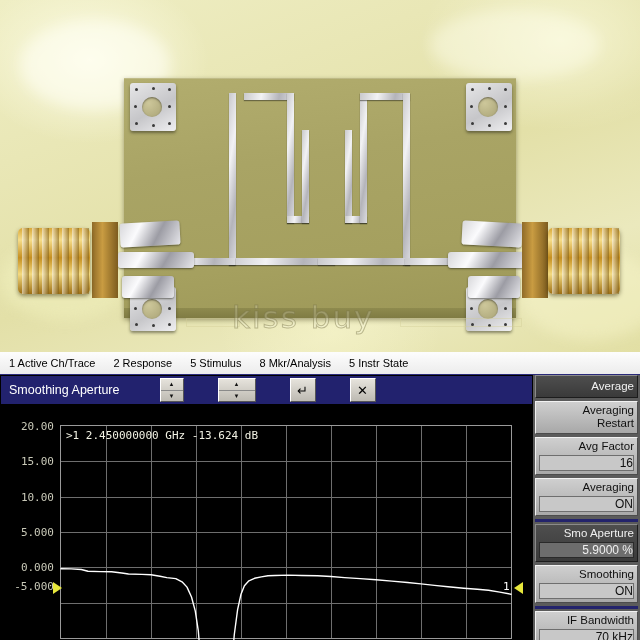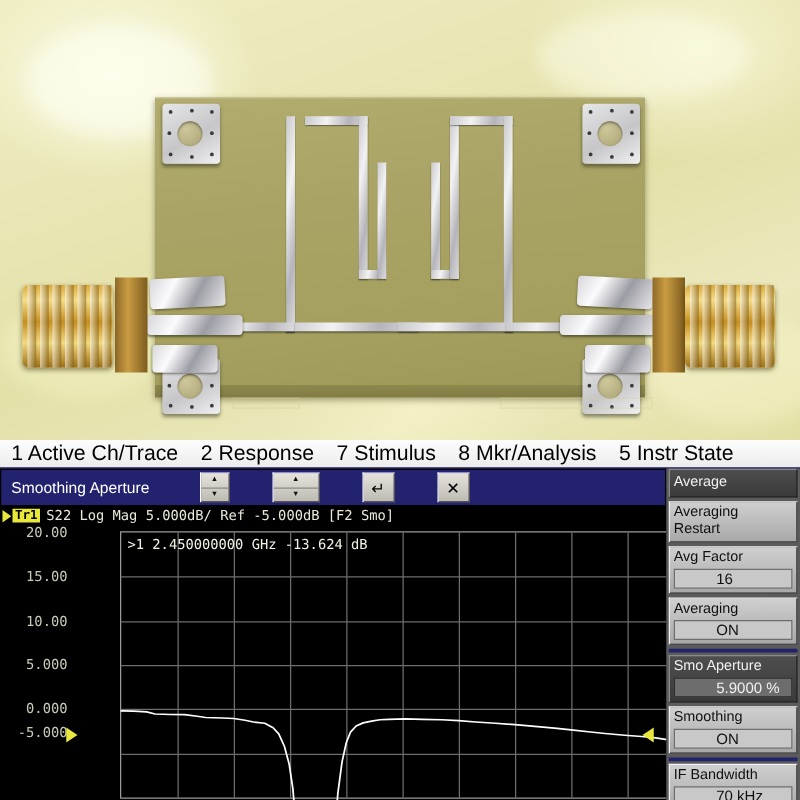--- a/index.html
+++ b/index.html
@@ -48,21 +48,21 @@
       font-family:"DejaVu Sans",sans-serif;}
   .wmdash{position:absolute;top:318px;height:7px;
       border:1px solid rgba(210,206,150,.42);}
   .wmdash.l{left:186px;width:52px;}
   .wmdash.r{left:400px;width:120px;}
 
   
   #menubar{position:absolute;left:0;top:352px;width:640px;height:22px;
       background:linear-gradient(#fdfdfd,#ececec);border-bottom:2px solid #2a2a7a;
       display:flex;align-items:center;}
-  #menubar .mi{font-size:17px;color:#000;padding:0 9px;white-space:nowrap;}
+  #menubar .mi{font-size:11px;color:#000;padding:0 9px;white-space:nowrap;}
 
   
   #entrybar{position:absolute;left:0;top:375px;width:533px;height:30px;
       background:#22226e;border:1px solid #000;box-sizing:border-box;
       display:flex;align-items:center;padding:2px;gap:32px;}
   #entryLabel{font-size:12.5px;color:#fff;padding:0 6px;white-space:nowrap;}
   #entryField{flex:1;height:22px;background:#d4d0c8;border:1px solid #7a7a7a;
       display:flex;align-items:center;}
   #entryValue{background:#1a1a8c;color:#fff;font-size:13px;padding:1px 5px;
       font-family:"Liberation Sans",sans-serif;}
@@ -79,41 +79,41 @@
   
   #graphArea{position:absolute;left:0;top:405px;width:533px;height:235px;background:#000;overflow:hidden;}
   #traceHdr{position:absolute;left:0;top:0;height:15px;display:flex;align-items:center;
       font-family:"DejaVu Sans Mono",monospace;font-size:11px;color:#e8e8d8;white-space:nowrap;}
   #trTri{width:0;height:0;border-left:7px solid #e8e83c;border-top:5px solid transparent;
       border-bottom:5px solid transparent;margin:0 1px 0 2px;}
   #trBadge{background:#e8e83c;color:#000;font-size:10px;padding:0 2px;
       font-family:"DejaVu Sans Mono",monospace;font-weight:bold;}
   #trText{margin-left:5px;}
   #plot{position:absolute;left:60px;top:20px;width:452px;height:214px;
-      border:1px solid #9a9a9a;box-sizing:border-box;margin-left:36px;}
+      border:1px solid #9a9a9a;box-sizing:border-box;}
   .gl{position:absolute;background:#6e6e6e;}
   .gv{top:0;bottom:0;width:1px;}
   .gh{left:0;right:0;height:1px;}
   #mkrText{position:absolute;left:5px;top:3px;font-family:"DejaVu Sans Mono",monospace;
       font-size:11px;color:#f2f2e4;white-space:nowrap;}
   #yaxis{position:absolute;left:0;top:20px;width:58px;height:214px;}
   .ytick{position:absolute;right:4px;font-family:"DejaVu Sans Mono",monospace;
       font-size:11px;color:#c9c9b8;transform:translateY(-50%);white-space:nowrap;}
   .refTri{position:absolute;width:0;height:0;border-top:6px solid transparent;
       border-bottom:6px solid transparent;}
   #refL{left:53px;border-left:9px solid #e8e83c;}
   #refR{left:514px;border-right:9px solid #e8e83c;}
   #mkrNum{position:absolute;font-family:"DejaVu Sans Mono",monospace;font-size:11px;color:#fff;}
 
   
   #sidebar{position:absolute;left:533px;top:375px;width:107px;height:265px;
       background:#5b5b5b;}
   .sbtn{position:relative;margin:0 2px 3px 2px;background:linear-gradient(#cfcfcf,#a8a8a8);
       border:1px solid #f2f2f2;border-right-color:#4c4c4c;border-bottom-color:#4c4c4c;
-      box-sizing:border-box;padding:2px 3px 3px;text-align:left;}
+      box-sizing:border-box;padding:2px 3px 3px;text-align:right;}
   .sbtn .lbl{font-size:11.5px;color:#101010;line-height:13px;}
   .sbtn .val{margin-top:2px;background:#c8c8c8;border:1px solid #6e6e6e;
       font-size:12px;color:#101010;line-height:14px;padding-left:33px;}
   .sbtn.hdr{background:linear-gradient(#4e4e4e,#3a3a3a);border-color:#8a8a8a;
       border-right-color:#1c1c1c;border-bottom-color:#1c1c1c;padding:4px 3px;}
   .sbtn.hdr .lbl{color:#f0f0f0;}
   .sbtn.sel{background:linear-gradient(#4e4e4e,#3a3a3a);border-color:#8a8a8a;
       border-right-color:#1c1c1c;border-bottom-color:#1c1c1c;}
   .sbtn.sel .lbl{color:#f0f0f0;}
   .sbtn.sel .val{background:#6d6d6d;border-color:#2a2a2a;color:#f0f0f0;}
@@ -217,50 +217,46 @@
         <div class="smaThread" style="left:14px;"></div>
       <div class="smaThread" style="left:24px;"></div>
         <div class="smaThread" style="left:34px;"></div>
       <div class="smaThread" style="left:44px;"></div>
         <div class="smaThread" style="left:54px;"></div>
       <div class="smaThread" style="left:64px;"></div>
     </div>
 
     <div class="wmdash l"></div>
     <div class="wmdash r"></div>
+    <div id="wm">kiss  buy</div>
   </div>
 
   <div id="menubar">
     <div class="mi">1 Active Ch/Trace</div>
     <div class="mi">2 Response</div>
-    <div class="mi">7 Stimulus</div>
+    <div class="mi">5 Stimulus</div>
     <div class="mi">8 Mkr/Analysis</div>
     <div class="mi">5 Instr State</div>
   </div>
 
   <div id="entrybar">
     <div id="entryLabel">Smoothing Aperture</div>
     <div class="spin">
       <div>▲</div>
       <div>▼</div>
     </div>
     <div class="spin spinWide">
       <div>▲</div>
       <div>▼</div>
     </div>
     <div class="keybtn">↵</div>
     <div class="keybtn">✕</div>
   </div>
 
   <div id="graphArea">
-    <div id="traceHdr">
-      <div id="trTri"></div>
-      <div id="trBadge">Tr1</div>
-      <div id="trText">S22 Log Mag 5.000dB/ Ref -5.000dB [F2 Smo]</div>
-    </div>
 
     <div id="yaxis">
         <div class="ytick" style="top: 1px;">20.00</div>
         <div class="ytick" style="top: 36.3333px;">15.00</div>
         <div class="ytick" style="top: 71.6667px;">10.00</div>
         <div class="ytick" style="top: 107px;">5.000</div>
         <div class="ytick" style="top: 142.333px;">0.000</div>
         <div class="ytick" style="top: 161px;">-5.000</div>
       </div>
 

